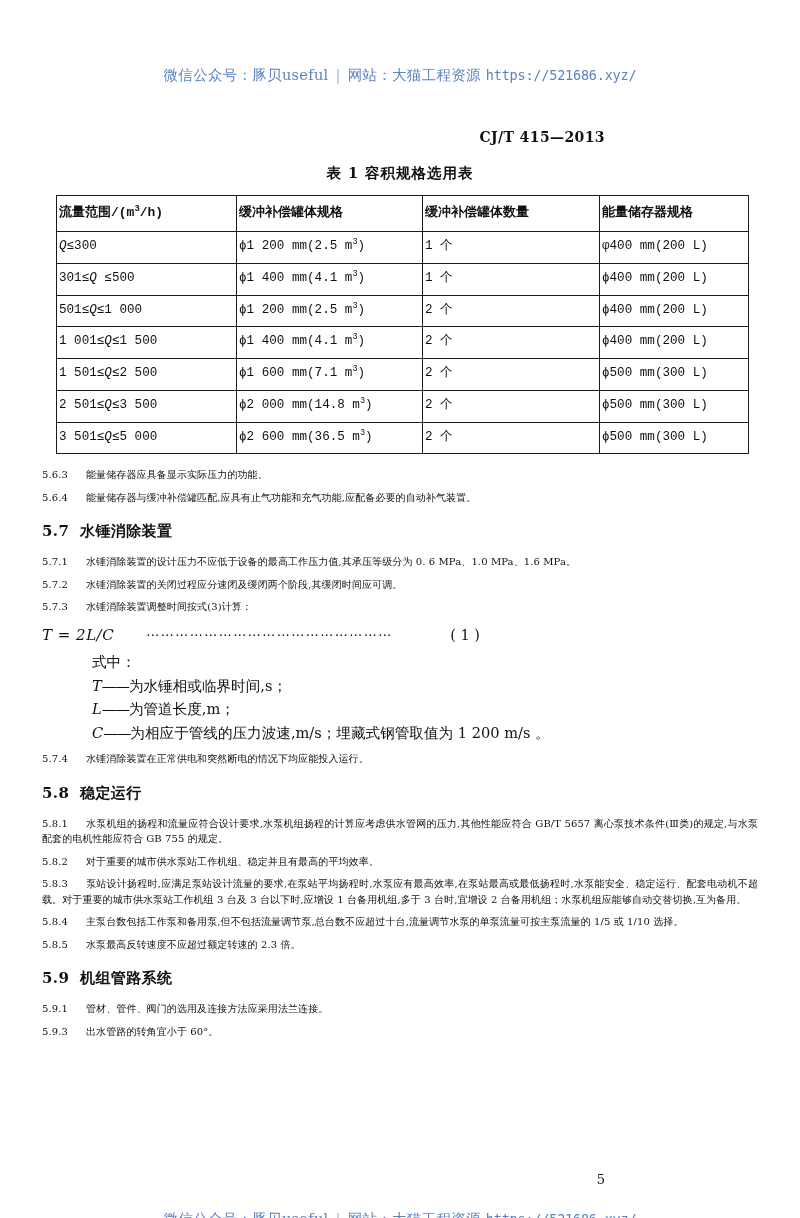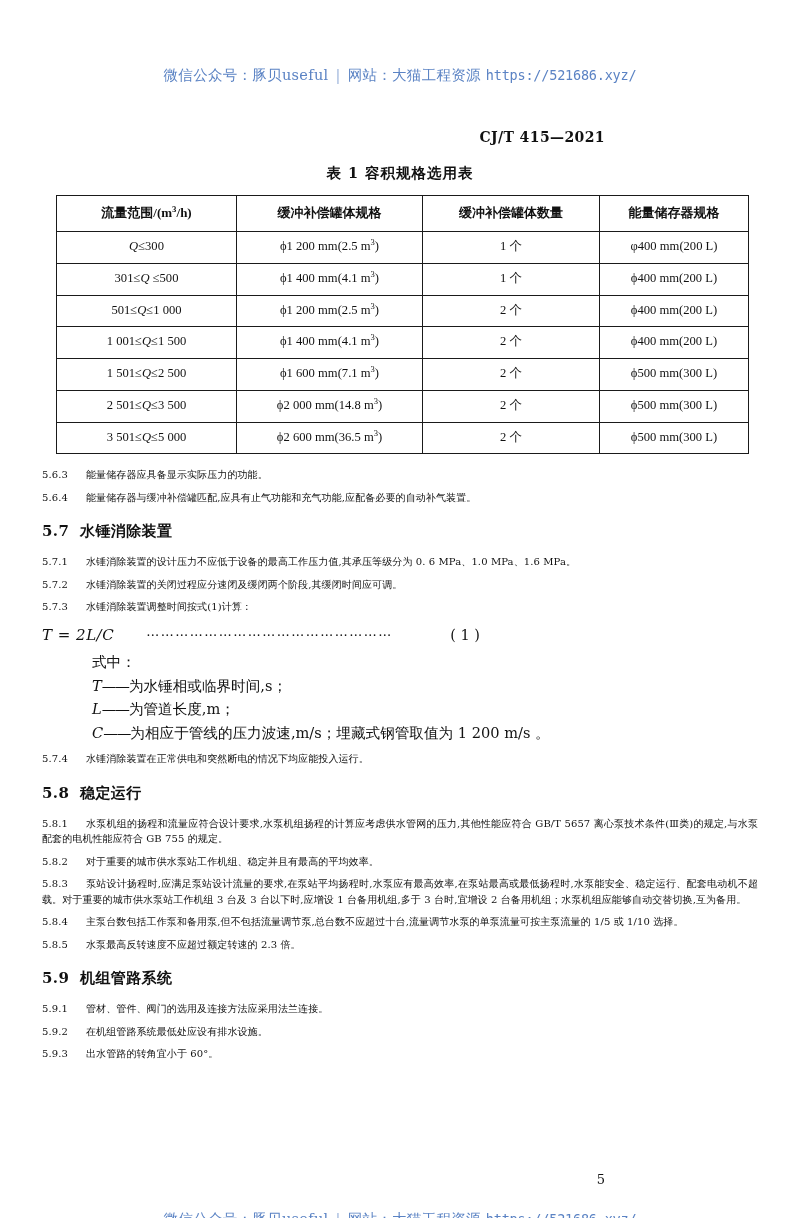--- a/index.html
+++ b/index.html
@@ -78,24 +78,24 @@
 
   table.spec-table {
     border-collapse: collapse;
     width: 692px;
     margin: 0 0 0 14px;
     table-layout: fixed;
   }
   table.spec-table th,
   table.spec-table td {
     border: 1px solid #1a1a1a;
-    text-align: center;
+    text-align: left;
     font-size: 12.6px;
     padding: 7px 2px 8px 2px;
-    font-family: Liberation Serif, serif;
+    font-family: Liberation Mono, monospace;
     line-height: 1.25;
   }
   table.spec-table th {
     font-weight: bold;
     font-size: 13px;
     padding: 9px 2px 10px 2px;
   }
   table.spec-table col.c1 { width: 180px; }
   table.spec-table col.c2 { width: 186px; }
   table.spec-table col.c3 { width: 177px; }
@@ -173,21 +173,21 @@
 </style>
 </head>
 <body>
 
 <div class="page">
 
   <div class="watermark watermark-top">
     <span>微信公众号：豚贝useful</span><span class="wm-sep">|</span><span>网站：大猫工程资源</span>&nbsp;<span class="wm-url">https://521686.xyz/</span>
   </div>
 
-  <div class="std-code">CJ/T 415—2021</div>
+  <div class="std-code">CJ/T 415—2013</div>
 
   <div class="content">
 
     <div class="table-caption">表 1   容积规格选用表</div>
 
     <table class="spec-table">
       <colgroup>
         <col class="c1">
           <col class="c2">
           <col class="c3">
@@ -252,21 +252,21 @@
     <p class="para"><span class="num">5.6.3</span><span>能量储存器应具备显示实际压力的功能。</span></p>
 
     <p class="para"><span class="num">5.6.4</span><span>能量储存器与缓冲补偿罐匹配,应具有止气功能和充气功能,应配备必要的自动补气装置。</span></p>
 
     <h2 class="clause-head"><span class="num">5.7</span><span>水锤消除装置</span></h2>
 
     <p class="para"><span class="num">5.7.1</span><span>水锤消除装置的设计压力不应低于设备的最高工作压力值,其承压等级分为 0. 6 MPa、1.0 MPa、1.6 MPa。</span></p>
 
     <p class="para"><span class="num">5.7.2</span><span>水锤消除装置的关闭过程应分速闭及缓闭两个阶段,其缓闭时间应可调。</span></p>
 
-    <p class="para"><span class="num">5.7.3</span><span>水锤消除装置调整时间按式(1)计算：</span></p>
+    <p class="para"><span class="num">5.7.3</span><span>水锤消除装置调整时间按式(3)计算：</span></p>
 
     <div class="formula">
       <span class="eq">T = 2L/C</span><span class="leader">……………………………………………</span><span class="eqno">( 1 )</span>
     </div>
 
     <div class="where-block">
       <div>式中：</div>
       <div><span class="sym dash1">T</span><span>为水锤相或临界时间,s；</span></div>
       <div><span class="sym dash1">L</span><span>为管道长度,m；</span></div>
       <div><span class="sym dash1">C</span><span>为相应于管线的压力波速,m/s；埋藏式钢管取值为 1 200 m/s 。</span></div>
@@ -283,21 +283,20 @@
     <p class="para"><span class="num">5.8.3</span><span>泵站设计扬程时,应满足泵站设计流量的要求,在泵站平均扬程时,水泵应有最高效率,在泵站最高或最低扬程时,水泵能安全、稳定运行、配套电动机不超载。对于重要的城市供水泵站工作机组 3 台及 3 台以下时,应增设 1 台备用机组,多于 3 台时,宜增设 2 台备用机组；水泵机组应能够自动交替切换,互为备用。</span></p>
 
     <p class="para"><span class="num">5.8.4</span><span>主泵台数包括工作泵和备用泵,但不包括流量调节泵,总台数不应超过十台,流量调节水泵的单泵流量可按主泵流量的 1/5 或 1/10 选择。</span></p>
 
     <p class="para"><span class="num">5.8.5</span><span>水泵最高反转速度不应超过额定转速的 2.3 倍。</span></p>
 
     <h2 class="clause-head"><span class="num">5.9</span><span>机组管路系统</span></h2>
 
     <p class="para"><span class="num">5.9.1</span><span>管材、管件、阀门的选用及连接方法应采用法兰连接。</span></p>
 
-    <p class="para"><span class="num">5.9.2</span><span>在机组管路系统最低处应设有排水设施。</span></p>
 
     <p class="para"><span class="num">5.9.3</span><span>出水管路的转角宜小于 60°。</span></p>
 
   </div>
 
   <div class="page-number">5</div>
 
   <div class="watermark watermark-bottom">
     <span>微信公众号：豚贝useful</span><span class="wm-sep">|</span><span>网站：大猫工程资源</span>&nbsp;<span class="wm-url">https://521686.xyz/</span>
   </div>

